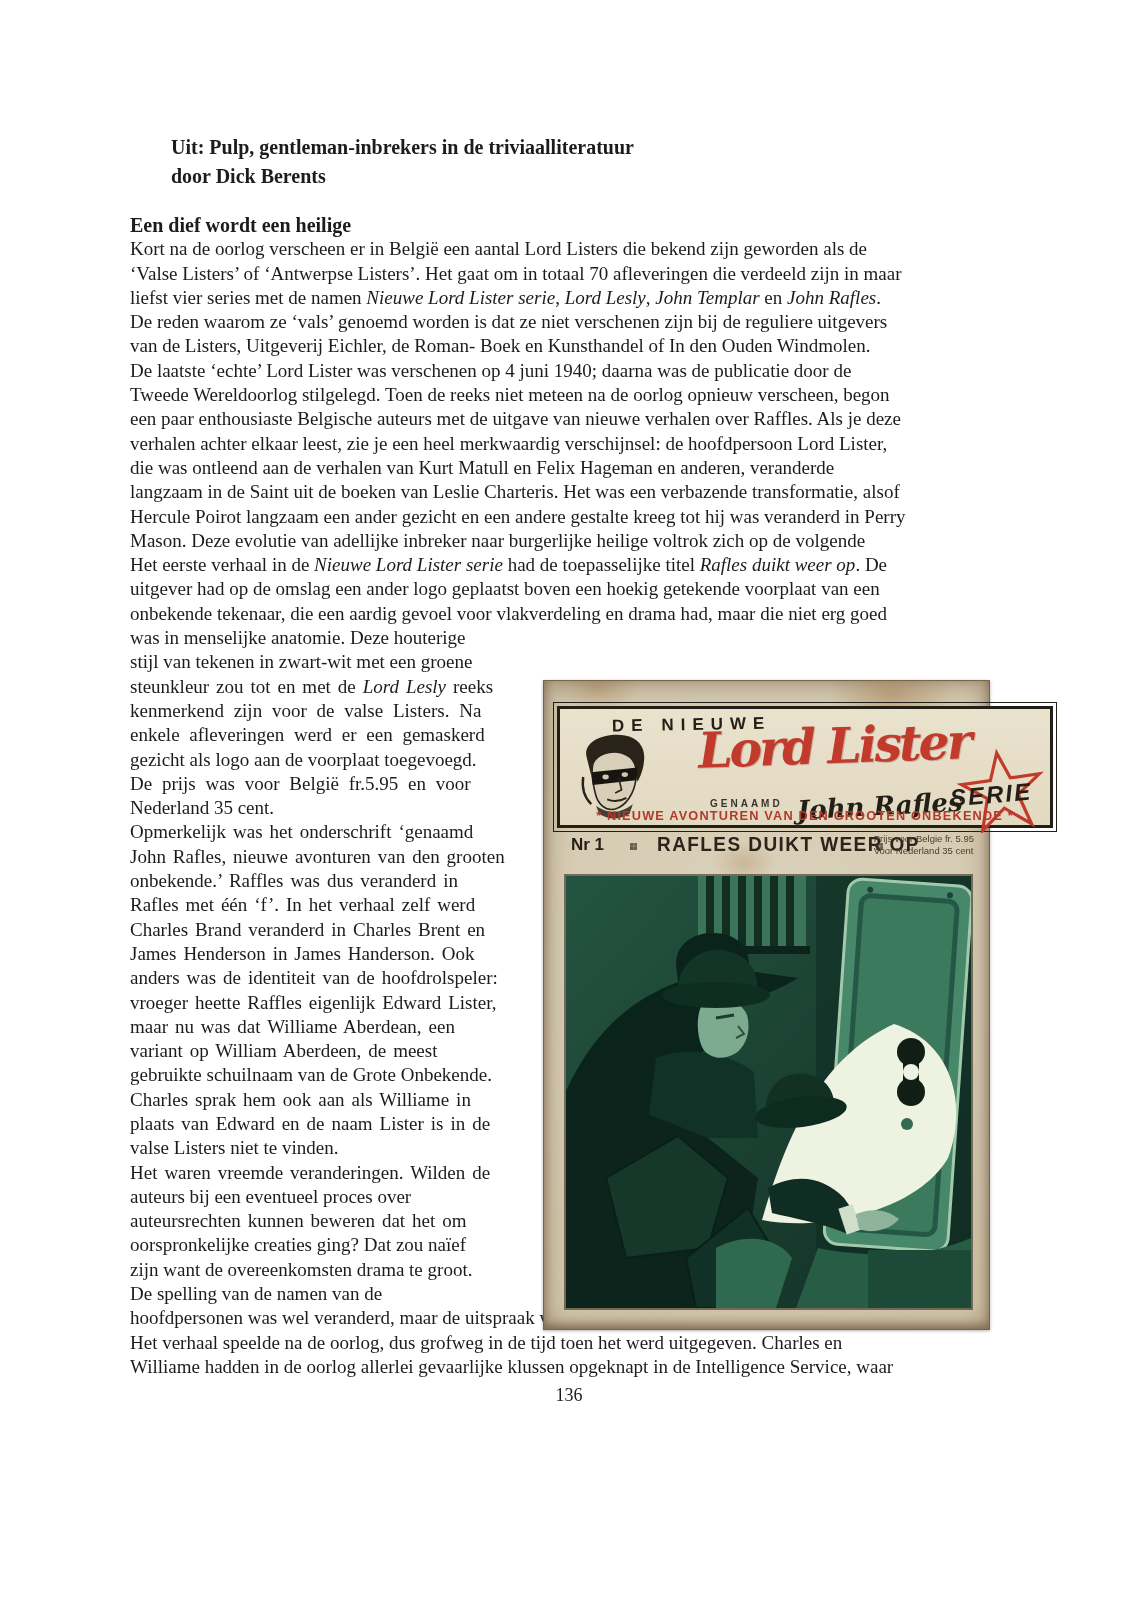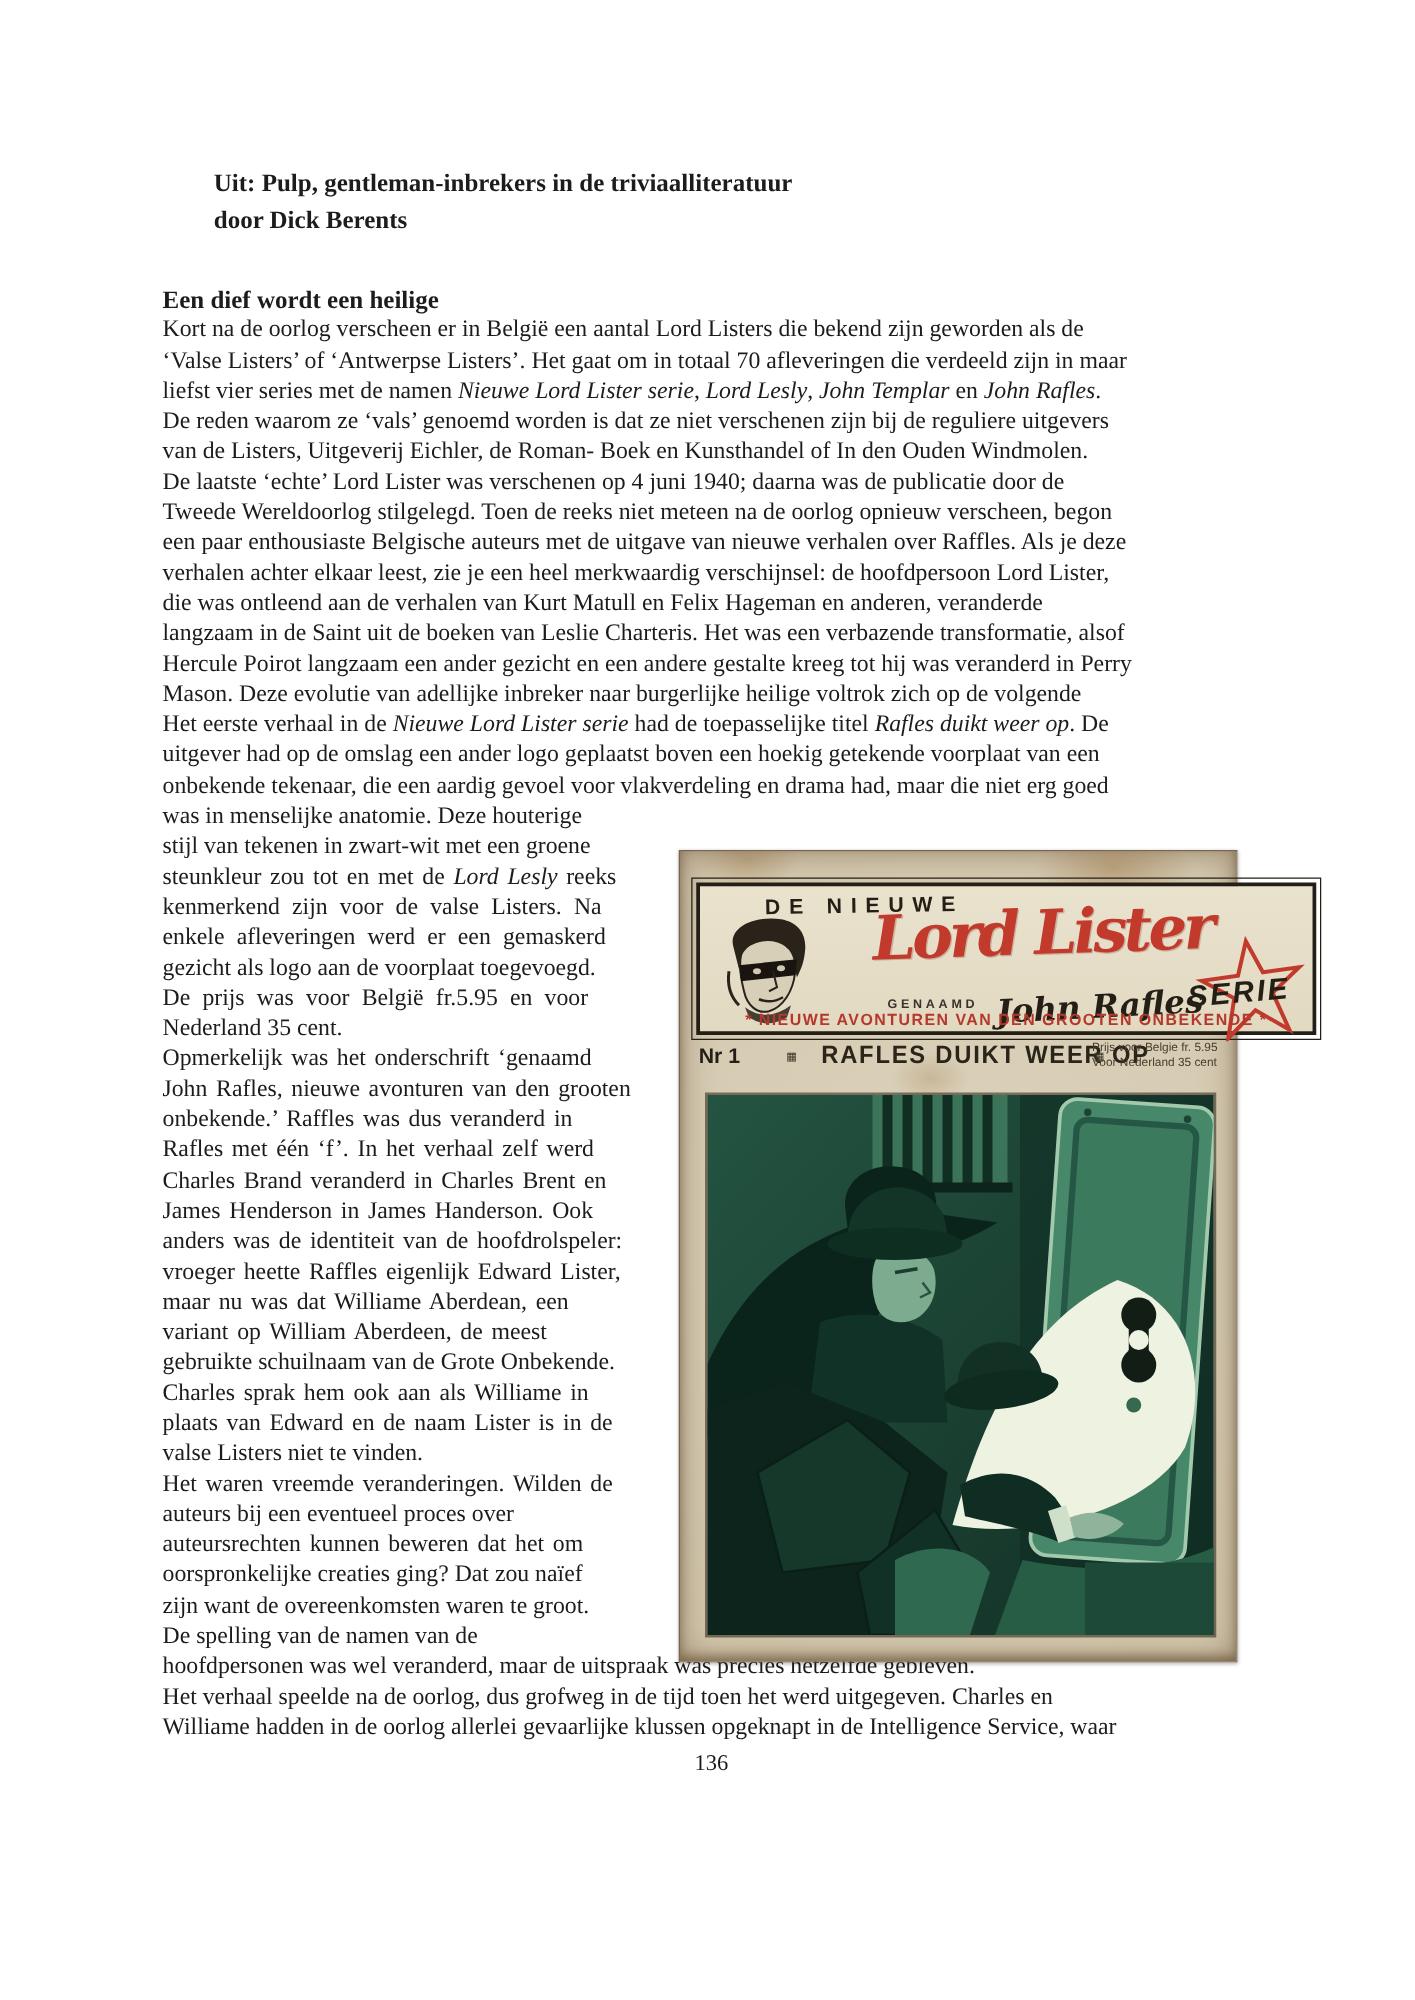--- a/index.html
+++ b/index.html
@@ -1,20 +1,20 @@
 <!DOCTYPE html>
 <html><head>
 <meta charset="utf-8">
 <style>
   html,body{margin:0;padding:0;}
   body{width:1132px;height:1600px;background:#ffffff;font-family:"Liberation Serif",serif;color:#1c1c1c;}
   .page{position:relative;width:1132px;height:1600px;background:#ffffff;overflow:hidden;}
   .content{position:absolute;left:130px;top:133px;width:878px;font-size:19px;line-height:24.3px;}
   .doc-title{font-weight:bold;font-size:20px;line-height:29px;margin-left:41px;}
-  .section-heading{font-weight:bold;font-size:20px;line-height:24.3px;margin-top:37px;}
+  .section-heading{font-weight:bold;font-size:20px;line-height:24.3px;margin-top:22px;}
   .tline{white-space:nowrap;}
   .sp1{word-spacing:2.2px;}
   .sp2{word-spacing:5px;}
   .page-num{margin-top:4px;text-align:center;font-size:18px;}
 
   
   .cover{position:absolute;left:543px;top:680px;width:445px;height:648px;
     background:
       radial-gradient(90px 50px at 78% 2%, rgba(156,112,58,.40), transparent 70%),
       radial-gradient(60px 36px at 12% 1%, rgba(156,112,58,.33), transparent 70%),
@@ -37,21 +37,21 @@
     font-weight:bold;font-style:italic;font-size:24px;letter-spacing:2px;color:#241f16;transform:rotate(-5deg);}
   .genaamd-row{position:absolute;left:150px;top:82px;}
   .genaamd-label{font-family:"Liberation Sans",sans-serif;font-weight:bold;font-size:10px;
     letter-spacing:3px;color:#3a332a;vertical-align:8px;}
   .script-name{font-family:"DejaVu Serif",serif;font-style:italic;font-weight:bold;font-size:26px;
     letter-spacing:0px;color:#241f16;display:inline-block;transform:rotate(-3deg);margin-left:10px;}
   .banner{position:absolute;left:0;bottom:2px;width:100%;text-align:center;
     font-family:"Liberation Sans",sans-serif;font-weight:bold;font-size:13px;letter-spacing:1.2px;
     color:#b5382c;transform:scaleX(.98);}
   .issue-row{position:absolute;left:13px;top:152px;width:419px;height:30px;}
-  .nr{position:absolute;left:2px;top:2px;font-family:"Liberation Sans",sans-serif;font-weight:bold;
+  .nr{position:absolute;left:14px;top:2px;font-family:"Liberation Sans",sans-serif;font-weight:bold;
     font-size:17px;color:#241f16;}
   .mark{position:absolute;top:8px;font-size:9px;color:#3a3428;font-family:"DejaVu Sans",sans-serif;}
   .mark.m1{left:72px;} .mark.m2{left:318px;}
   .ep-title{position:absolute;left:100px;top:0px;font-family:"Liberation Sans",sans-serif;font-weight:bold;
     font-size:20px;letter-spacing:1.5px;color:#2a241a;transform:scaleX(.95);transform-origin:left;}
   .price{position:absolute;right:2px;top:0px;font-family:"Liberation Sans",sans-serif;font-weight:normal;
     font-size:9.5px;line-height:11.5px;color:#4a3c2c;}
   .illo{position:absolute;left:22px;top:195px;width:405px;height:432px;display:block;
     box-shadow:0 0 0 2px rgba(40,30,16,.55);}
 </style>
@@ -102,21 +102,21 @@
         <div class="tline sp1"><span>maar nu was dat Williame Aberdean, een</span></div>
         <div class="tline sp1"><span>variant op William Aberdeen, de meest</span></div>
         <div class="tline"><span>gebruikte schuilnaam van de Grote Onbekende.</span></div>
         <div class="tline sp1"><span>Charles sprak hem ook aan als Williame in</span></div>
         <div class="tline sp1"><span>plaats van Edward en de naam Lister is in de</span></div>
         <div class="tline"><span>valse Listers niet te vinden.</span></div>
         <div class="tline sp1"><span>Het waren vreemde veranderingen. Wilden de</span></div>
         <div class="tline"><span>auteurs bij een eventueel proces over</span></div>
         <div class="tline sp1"><span>auteursrechten kunnen beweren dat het om</span></div>
         <div class="tline"><span>oorspronkelijke creaties ging? Dat zou naïef</span></div>
-        <div class="tline"><span>zijn want de overeenkomsten waren te groot.</span></div>
+        <div class="tline"><span>zijn want de overeenkomsten drama te groot.</span></div>
         <div class="tline"><span>De spelling van de namen van de</span></div>
       </div>
     <div id="wide-bottom">
         <div class="tline"><span>hoofdpersonen was wel veranderd, maar de uitspraak was precies hetzelfde gebleven.</span></div>
         <div class="tline"><span>Het verhaal speelde na de oorlog, dus grofweg in de tijd toen het werd uitgegeven. Charles en</span></div>
         <div class="tline"><span>Williame hadden in de oorlog allerlei gevaarlijke klussen opgeknapt in de Intelligence Service, waar</span></div>
       </div>
     <div class="page-num">136</div>
   </div>
 

